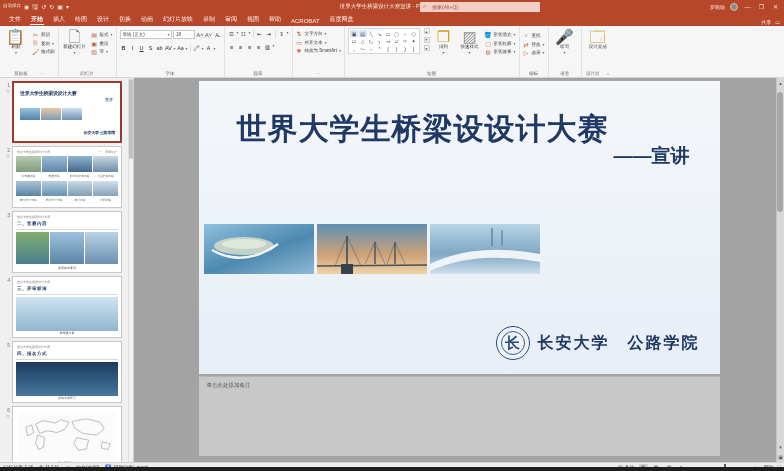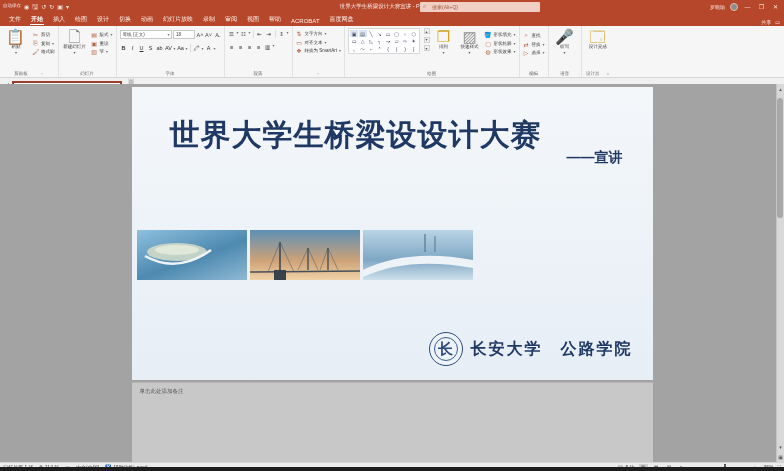--- a/index.html
+++ b/index.html
@@ -125,21 +125,21 @@
   .scrollcol {
     display: flex; flex-direction: column; justify-content: space-between;
     height: 23px; padding-left: 1px;
   }
   .scrollcol div {
     width: 6px; height: 6px; border: 1px solid #d0d0d0; background: #f2f2f2;
     font-size: 4px; display: flex; align-items: center; justify-content: center; color: #555;
   }
 
   
-  .workarea { display: flex; height: 384px; flex-direction: column; }
+  .workarea { display: flex; height: 384px; }
 
   
   .thumbpane {
     width: 134px; background: #f0f0f0; border-right: 1px solid #d2d2d2;
     position: relative; overflow: hidden;
   }
   .thumb-row { display: flex; padding: 3px 2px 0 2px; align-items: flex-start; }
   .thumb-num {
     width: 10px; font-size: 5px; color: #767676; text-align: right;
     padding-right: 2px; padding-top: 1px; line-height: 6px;
@@ -213,21 +213,21 @@
     width: 521px; height: 293px; background: linear-gradient(#f4f7fa, #e7eef6);
     margin-top: 3px; position: relative; overflow: hidden;
   }
   .slide-title {
     position: absolute; left: 38px; top: 28px; right: 18px;
     font-size: 30px; font-weight: bold; color: #1f3864;
     letter-spacing: 1px; white-space: nowrap;
   }
   .slide-subtitle {
     position: absolute; right: 30px; top: 62px;
-    font-size: 14px; font-weight: bold; color: #1f3864;
+    font-size: 19px; font-weight: bold; color: #1f3864;
   }
   .photo-strip {
     position: absolute; left: 5px; top: 143px; display: flex; gap: 3px;
   }
   .photo { width: 110px; height: 50px; position: relative; overflow: hidden; }
   .footer-block {
     position: absolute; right: 20px; bottom: 14px;
     display: flex; align-items: center; gap: 8px;
   }
   .logo {

